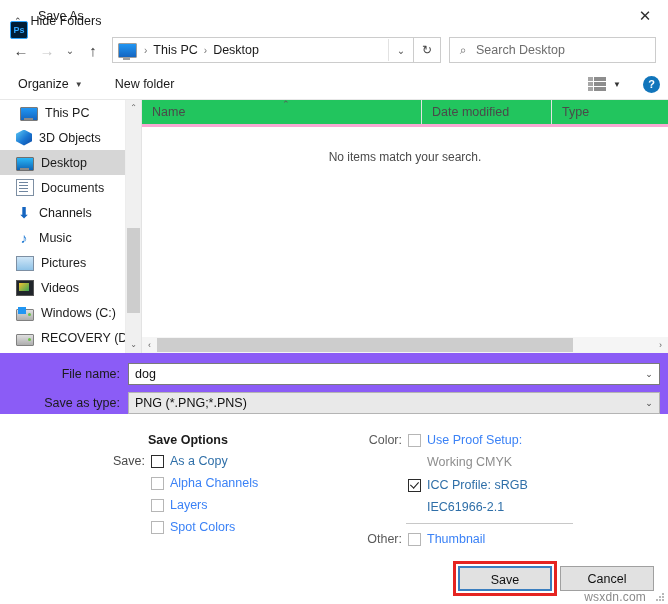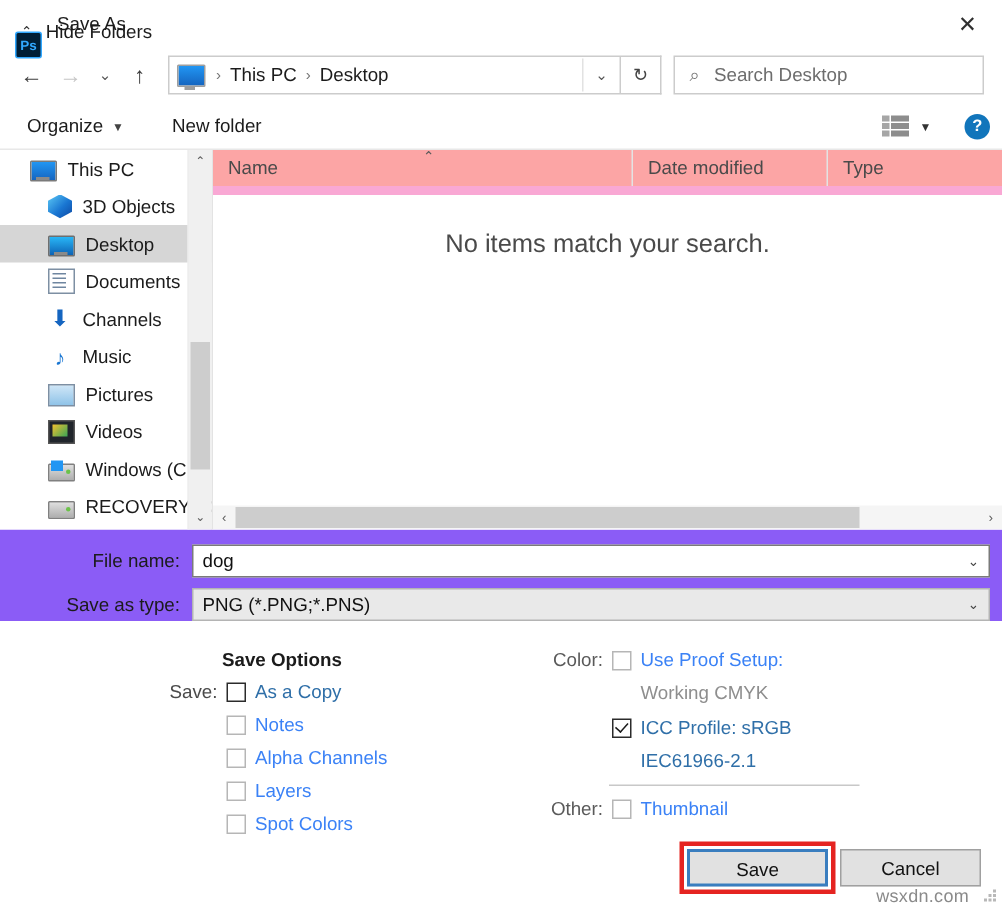--- a/index.html
+++ b/index.html
@@ -206,21 +206,21 @@
   }
   .side-item {
     height: 25px;
     display: flex;
     align-items: center;
     padding-left: 20px;
     font-size: 12.5px;
     color: #1b1b1b;
     white-space: nowrap;
   }
-  .side-item.indent { padding-left: 32px; }
+  .side-item.indent { padding-left: 16px; }
   .side-item.selected { background: #d6d6d6; }
   .side-ico {
     width: 16px; height: 16px;
     margin-right: 7px;
     flex: none;
     position: relative;
   }
   .ico-pc { background: linear-gradient(#2196f3,#1565c0); border:1px solid #7a7a7a; border-radius:1px; height:12px; margin-top:2px;}
   .ico-pc::after{content:"";position:absolute;left:3px;bottom:0;width:9px;height:2px;background:#8a8a8a;}
   .ico-3d { background: linear-gradient(135deg,#5bc8f5 0%,#1976d2 55%,#0d47a1 100%); clip-path: polygon(50% 0,100% 27%,100% 73%,50% 100%,0 73%,0 27%); }
@@ -261,42 +261,42 @@
     flex: 1;
     position: relative;
     border-left: 1px solid #e3e3e3;
     background: #fff;
     overflow: hidden;
   }
   .col-head {
     height: 24px;
     display: flex;
     align-items: center;
-    border-bottom: 6px solid #f9a8d4;
-    background: #fca5a5;
+    border-bottom: 3px solid #f9a8d4;
+    background: #22c55e;
     position: relative;
   }
   .col {
     font-size: 12.5px;
     color: #4a4a4a;
     padding-left: 10px;
     height: 24px;
     line-height: 24px;
     box-sizing: border-box;
   }
   .col.sep { border-left: 1px solid #e3e3e3; }
   .sort-caret {
     position: absolute;
     left: 140px; top: -1px;
     font-size: 9px;
     color: #5a5a5a;
   }
   .empty-msg {
     text-align: center;
-    font-size: 17px;
+    font-size: 12px;
     color: #4a4a4a;
     margin-top: 23px;
   }
   .sb-h {
     position: absolute;
     left: 0; right: 0; bottom: 0;
     height: 16px;
     background: #f5f5f5;
     display: flex;
     align-items: center;
@@ -611,25 +611,20 @@
 
   <div class="opt-left">
     <div class="sec-title">Save Options</div>
 
     <div class="opt-row">
       <div class="opt-key dark">Save:</div>
       <div class="cb enabled"></div>
       <div class="opt-label link">As a Copy</div>
     </div>
 
-    <div class="opt-row">
-      <div class="opt-key"></div>
-      <div class="cb"></div>
-      <div class="opt-label">Notes</div>
-    </div>
 
     <div class="opt-row">
       <div class="opt-key"></div>
       <div class="cb"></div>
       <div class="opt-label">Alpha Channels</div>
     </div>
 
     <div class="opt-row">
       <div class="opt-key"></div>
       <div class="cb"></div>

